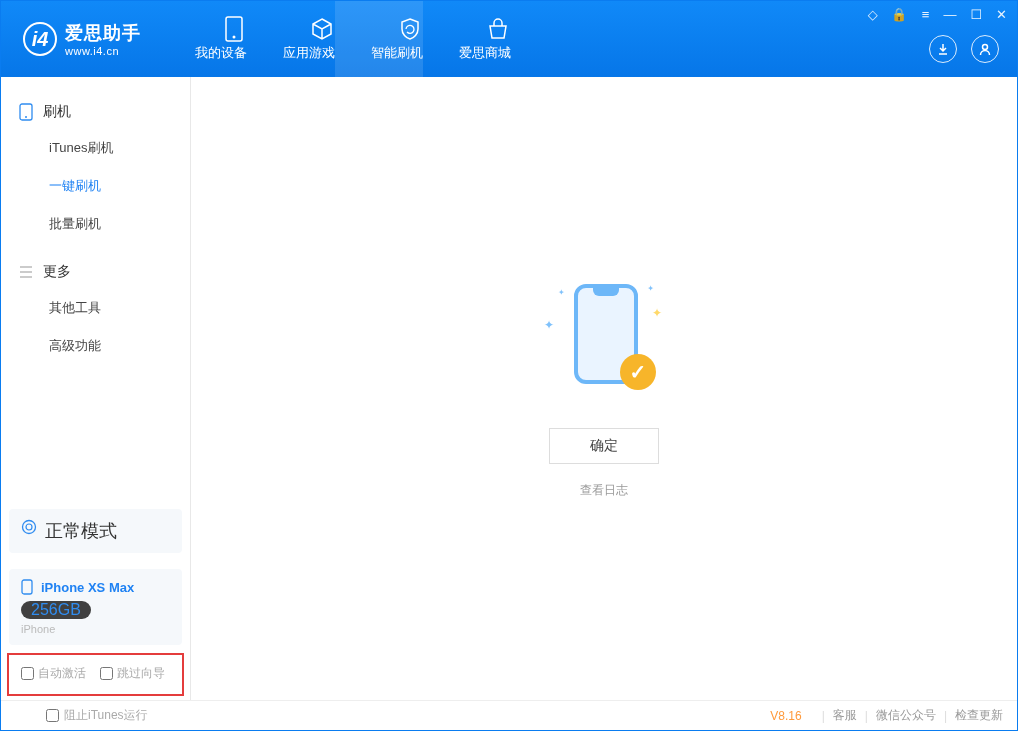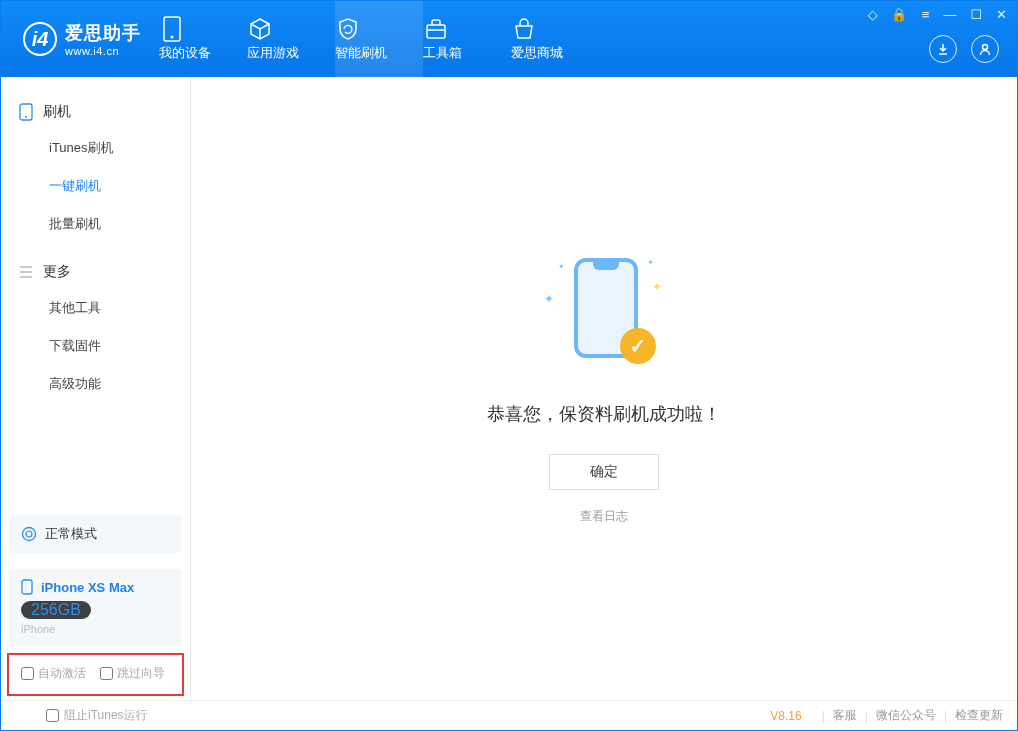--- a/index.html
+++ b/index.html
@@ -7,41 +7,41 @@
 
 
 .header { height: 76px; background: linear-gradient(to bottom, #1089f8, #0676e8); display: flex; align-items: center; position: relative; }
 .logo-block { display: flex; align-items: center; padding: 0 18px 0 22px; gap: 8px; }
 .logo-circle { width: 34px; height: 34px; border: 2px solid #fff; border-radius: 50%; display: flex; align-items: center; justify-content: center; color: #fff; font-size: 20px; font-weight: bold; font-style: italic; }
 .logo-text { color: #fff; }
 .logo-text .cn { font-size: 18px; font-weight: bold; letter-spacing: 1px; }
 .logo-text .url { font-size: 11px; letter-spacing: 0.5px; }
 
 .nav-tabs { display: flex; height: 100%; }
-.nav-tab { width: 88px; height: 100%; display: flex; flex-direction: column; align-items: flex-start; justify-content: center; color: #fff; font-size: 13px; gap: 2px; cursor: pointer; }
+.nav-tab { width: 88px; height: 100%; display: flex; flex-direction: column; align-items: flex-end; justify-content: center; color: #fff; font-size: 13px; gap: 2px; cursor: pointer; }
 .nav-tab.active { background: rgba(255,255,255,0.12); }
 .nav-tab .icon-slot { width: 26px; height: 26px; display: flex; align-items: center; justify-content: center; }
 
 .window-ctrls-top { position: absolute; top: 6px; right: 10px; display: flex; gap: 14px; color: rgba(255,255,255,0.9); font-size: 13px; }
 .window-ctrls-top span { cursor: pointer; }
 .header-right-icons { position: absolute; bottom: 14px; right: 18px; display: flex; gap: 14px; }
 .circ-btn { width: 28px; height: 28px; border: 1.5px solid rgba(255,255,255,0.85); border-radius: 50%; display: flex; align-items: center; justify-content: center; color: #fff; cursor: pointer; }
 
 
 .body { display: flex; height: calc(100% - 76px - 30px); }
 .sidebar { width: 190px; border-right: 1px solid #e8e8e8; display: flex; flex-direction: column; }
 .sidebar-scroll { flex: 1; padding-top: 12px; overflow: auto; }
 
 .sb-group { padding: 6px 0; }
 .sb-group-title { display: flex; align-items: center; gap: 10px; padding: 8px 18px; font-size: 14px; color: #333; }
 .sb-item { padding: 10px 18px 10px 48px; font-size: 13px; color: #444; cursor: pointer; }
 .sb-item.active { color: #1f82f3; }
 
 .device-box { margin: 8px; background: #f5f8fb; border-radius: 4px; padding: 10px 12px; }
-.device-box.mode { display: flex; align-items: center; gap: 8px; color: #333; font-size: 13px; }
+.device-box.mode { display: flex; gap: 8px; color: #333; font-size: 18px; }
 .device-box.dev .name { color: #1f82f3; font-weight: bold; font-size: 13px; display: flex; align-items: center; gap: 8px; }
 .capacity-pill { display: inline-block; margin-top: 6px; padding: 0 10px; border-radius: 10px; background: #404040; color: #2f8cf0; font-size: 16px; }
 .device-type { color: #bbb; font-size: 11px; margin-top: 4px; }
 
 .checkbox-row { padding: 10px 12px 12px; display: flex; gap: 14px; font-size: 12px; color: #aaa; }
 .checkbox-row label { display: flex; align-items: center; gap: 4px; cursor: pointer; }
 .checkbox-row input { width: 13px; height: 13px; }
 .highlight-box { border: 2px solid #e43c3c; margin: 0 6px 4px 6px; }
 
 
@@ -99,29 +99,20 @@
       <span>应用游戏</span>
     </div>
     <div class="nav-tab active">
       <span class="icon-slot">
           <svg width="24" height="24" viewBox="0 0 24 24">
             <path d="M12 2 L20 5 V12 C20 17 16 21 12 22 C8 21 4 17 4 12 V5 Z" fill="none" stroke="#fff" stroke-width="1.5"></path>
             <path d="M8 12 a4 4 0 1 1 1 3" fill="none" stroke="#fff" stroke-width="1.3"></path>
           </svg>
         </span>
       <span>智能刷机</span>
-    </div>
-    <div class="nav-tab">
-      <span class="icon-slot">
-          <svg width="24" height="22" viewBox="0 0 24 22">
-            <rect x="3" y="7" width="18" height="13" rx="1.5" fill="none" stroke="#fff" stroke-width="1.5"></rect>
-            <path d="M8 7 V4 a2 2 0 0 1 2 -2 h4 a2 2 0 0 1 2 2 V7 M3 12 H21" fill="none" stroke="#fff" stroke-width="1.5"></path>
-          </svg>
-        </span>
-      <span>工具箱</span>
     </div>
     <div class="nav-tab">
       <span class="icon-slot">
           <svg width="24" height="22" viewBox="0 0 24 22">
             <path d="M4 8 L20 8 L18 20 L6 20 Z M8 8 V5 a4 4 0 0 1 8 0 V8" fill="none" stroke="#fff" stroke-width="1.5"></path>
           </svg>
         </span>
       <span>爱思商城</span>
     </div>
   </div>
@@ -166,21 +157,20 @@
         <div class="sb-item">批量刷机</div>
       </div>
       <div class="sb-group">
         <div class="sb-group-title">
           <svg width="14" height="12" viewBox="0 0 14 12">
               <path d="M1 1 H13 M1 6 H13 M1 11 H13" stroke="#bbb" stroke-width="1.5"></path>
             </svg>
           <span>更多</span>
         </div>
         <div class="sb-item">其他工具</div>
-        <div class="sb-item">下载固件</div>
         <div class="sb-item">高级功能</div>
       </div>
     </div>
 
     <div class="device-box mode">
       <svg width="16" height="16" viewBox="0 0 16 16">
           <circle cx="8" cy="8" r="6.5" fill="none" stroke="#2f8cf0" stroke-width="1.3"></circle>
           <path d="M5 8 a3 3 0 0 1 6 0 M11 8 a3 3 0 0 1 -6 0" fill="none" stroke="#2f8cf0" stroke-width="1.2"></path>
         </svg>
       <span>正常模式</span>
@@ -215,21 +205,20 @@
     <div class="phone-art">
       <span class="sparkle s1">✦</span>
         <span class="sparkle s2">✦</span>
       <span class="sparkle s3">✦</span>
         <span class="sparkle s4">✦</span>
       <div class="phone-shape">
           <div class="phone-notch"></div>
         </div>
       <div class="check-badge">✓</div>
     </div>
-    <div class="success-msg">恭喜您，保资料刷机成功啦！</div>
     <button class="ok-btn">确定</button>
     <a class="view-log">查看日志</a>
   </div>
 </div>
 
 <div class="footer">
   <div class="left">
     <label style="display:flex;align-items:center;gap:5px;cursor:pointer;">
       <input type="checkbox" style="">
         <span>阻止iTunes运行</span>

